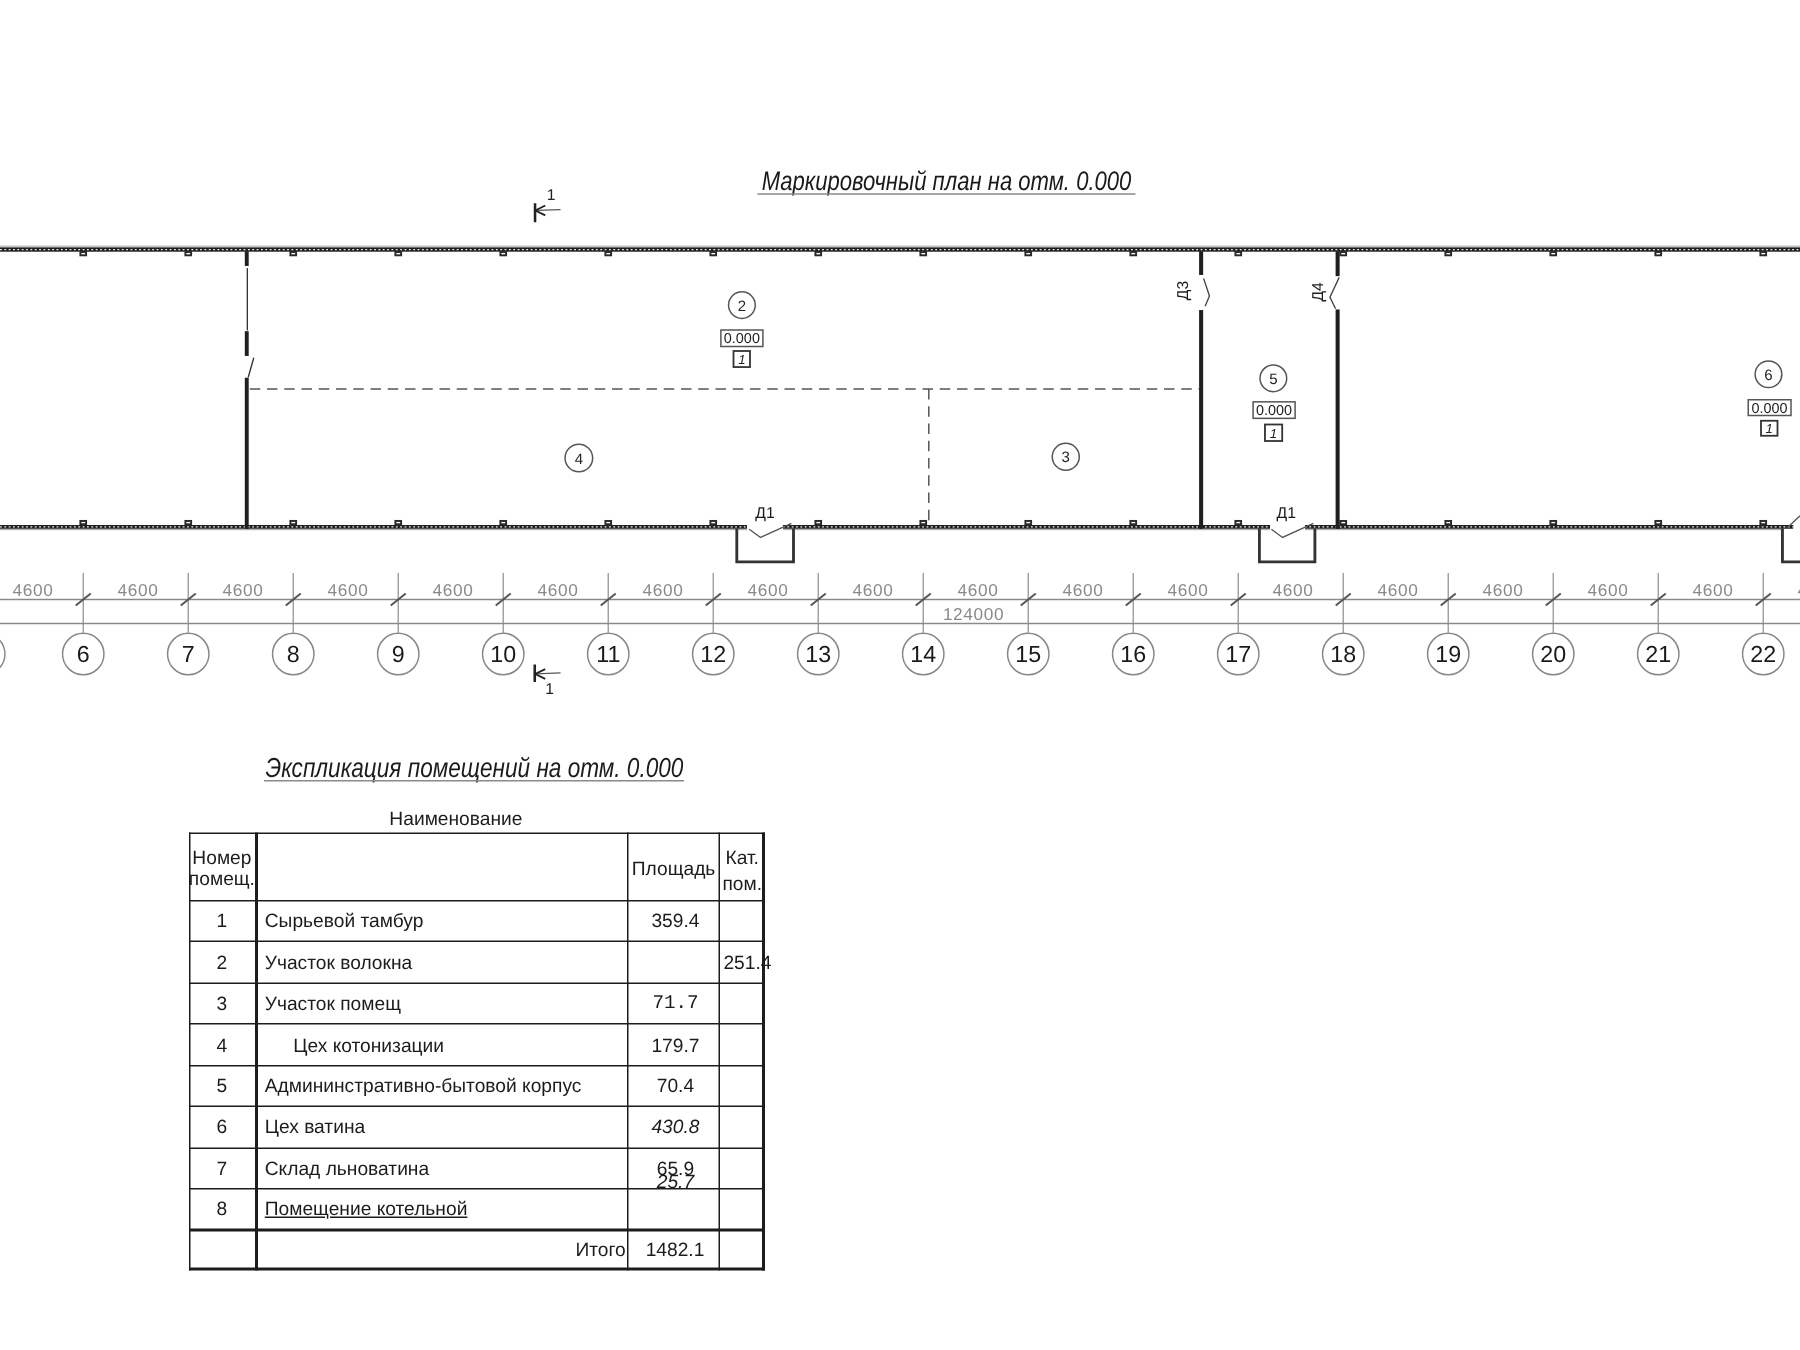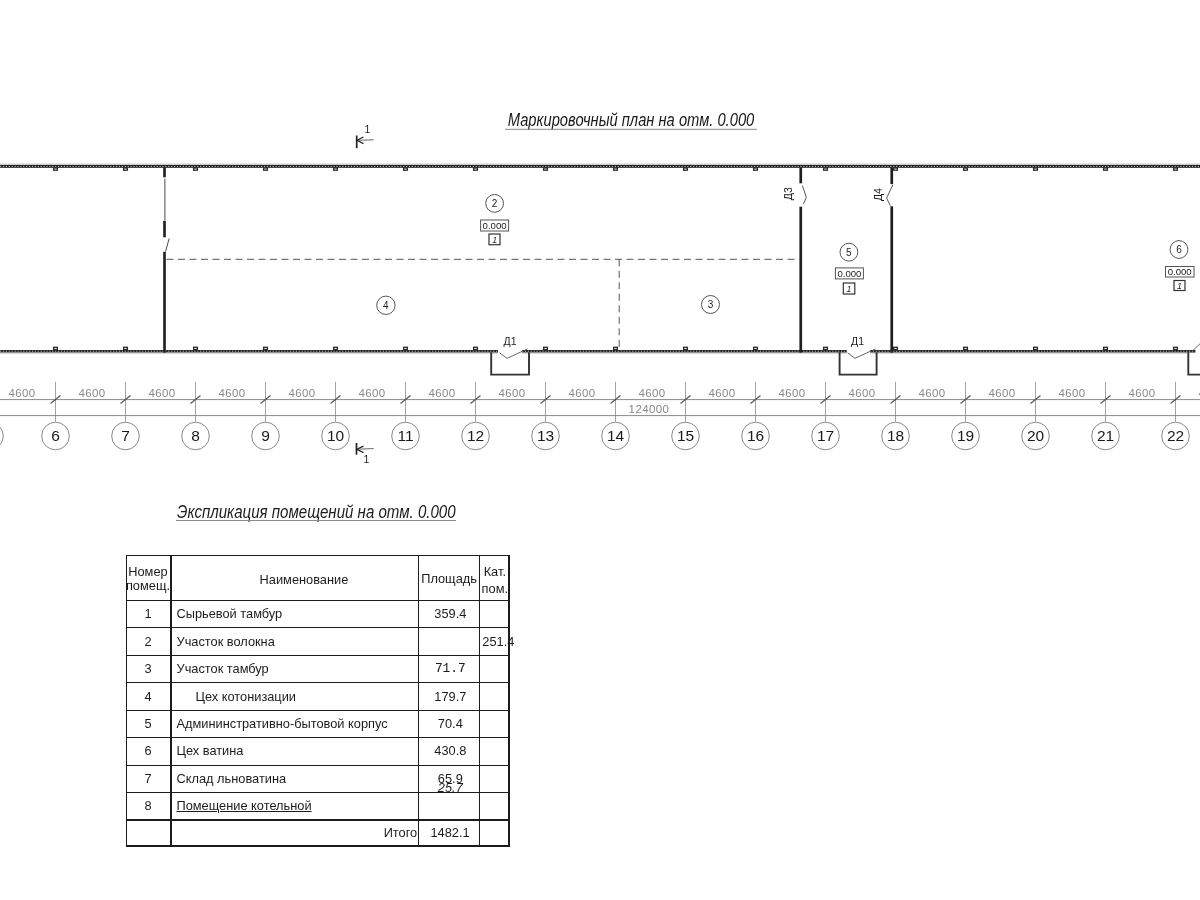--- a/index.html
+++ b/index.html
@@ -285,43 +285,43 @@
 <div class="ln" style="left:125.6px;top:819.4px;width:384.6px;height:1.7px;"></div>
 <div class="ln" style="left:125.6px;top:844.8px;width:384.6px;height:1.9px;"></div>
 <div class="ln" style="left:125.6px;top:554.7px;width:1.7px;height:292.0px;"></div>
 <div class="ln" style="left:170.3px;top:554.7px;width:1.7px;height:292.0px;"></div>
 <div class="ln" style="left:417.6px;top:554.7px;width:1.1px;height:292.0px;"></div>
 <div class="ln" style="left:479.4px;top:554.7px;width:1.1px;height:292.0px;"></div>
 <div class="ln" style="left:508.4px;top:554.7px;width:1.8px;height:292.0px;"></div>
 
 <div class="txt" style="left:147.95px;top:563.6px;transform:translateX(-50%);">Номер</div>
 <div class="txt" style="left:147.95px;top:578.1px;transform:translateX(-50%);">помещ.</div>
-<div class="txt" style="left:293.95000000000005px;top:572px;transform:translateX(-50%);padding-left:20px;">Наименование</div>
+<div class="txt" style="left:293.95000000000005px;top:538px;transform:translateX(-50%);padding-left:20px;">Наименование</div>
 <div class="txt" style="left:449.05px;top:570.5px;transform:translateX(-50%);">Площадь</div>
 <div class="txt" style="left:494.79999999999995px;top:563.5px;transform:translateX(-50%);">Кат.</div>
 <div class="txt" style="left:494.79999999999995px;top:580.5px;transform:translateX(-50%);">пом.</div>
 
 <div class="txt" style="left:147.95px;top:606.0px;transform:translateX(-50%);">1</div>
 <div class="txt" style="left:176.5px;top:606.0px;">Сырьевой тамбур</div>
 <div class="txt" style="left:450.3px;top:606.0px;transform:translateX(-50%);">359.4</div>
 <div class="txt" style="left:147.95px;top:633.6px;transform:translateX(-50%);">2</div>
 <div class="txt" style="left:176.5px;top:633.6px;">Участок волокна</div>
 <div class="txt" style="left:450.3px;top:633.6px;transform:translateX(-50%);margin-left:48px;">251.4</div>
 <div class="txt" style="left:147.95px;top:661.0px;transform:translateX(-50%);">3</div>
-<div class="txt" style="left:176.5px;top:661.0px;">Участок тамбур</div>
+<div class="txt" style="left:176.5px;top:661.0px;">Участок помещ</div>
 <div class="txt" style="left:450.3px;top:661.0px;transform:translateX(-50%);font-family:Liberation Mono, monospace;">71.7</div>
 <div class="txt" style="left:147.95px;top:688.5px;transform:translateX(-50%);">4</div>
 <div class="txt" style="left:176.5px;top:688.5px;margin-left:19px;">Цех котонизации</div>
 <div class="txt" style="left:450.3px;top:688.5px;transform:translateX(-50%);">179.7</div>
 <div class="txt" style="left:147.95px;top:715.9px;transform:translateX(-50%);">5</div>
 <div class="txt" style="left:176.5px;top:715.9px;">Админинстративно-бытовой корпус</div>
 <div class="txt" style="left:450.3px;top:715.9px;transform:translateX(-50%);">70.4</div>
 <div class="txt" style="left:147.95px;top:743.4px;transform:translateX(-50%);">6</div>
 <div class="txt" style="left:176.5px;top:743.4px;">Цех ватина</div>
-<div class="txt" style="left:450.3px;top:743.4px;transform:translateX(-50%);">430.8</div>
+<div class="txt" style="left:450.3px;top:743.4px;transform:translateX(-50%);font-style:italic;">430.8</div>
 <div class="txt" style="left:147.95px;top:770.8px;transform:translateX(-50%);">7</div>
 <div class="txt" style="left:176.5px;top:770.8px;">Склад льноватина</div>
 <div class="txt" style="left:450.3px;top:770.8px;transform:translateX(-50%);">65.9</div>
 <div class="txt" style="left:147.95px;top:798.2px;transform:translateX(-50%);">8</div>
 <div class="txt" style="left:176.5px;top:798.2px;text-decoration:underline;">Помещение котельной</div>
 <div class="txt" style="left:450.3px;top:780px;transform:translateX(-50%);font-style:italic;">25.7</div>
 
 <div class="txt" style="left:417.2px;top:824.6px;transform:translateX(-100%);">Итого</div>
 <div class="txt" style="left:450px;top:824.6px;transform:translateX(-50%);">1482.1</div>
 

